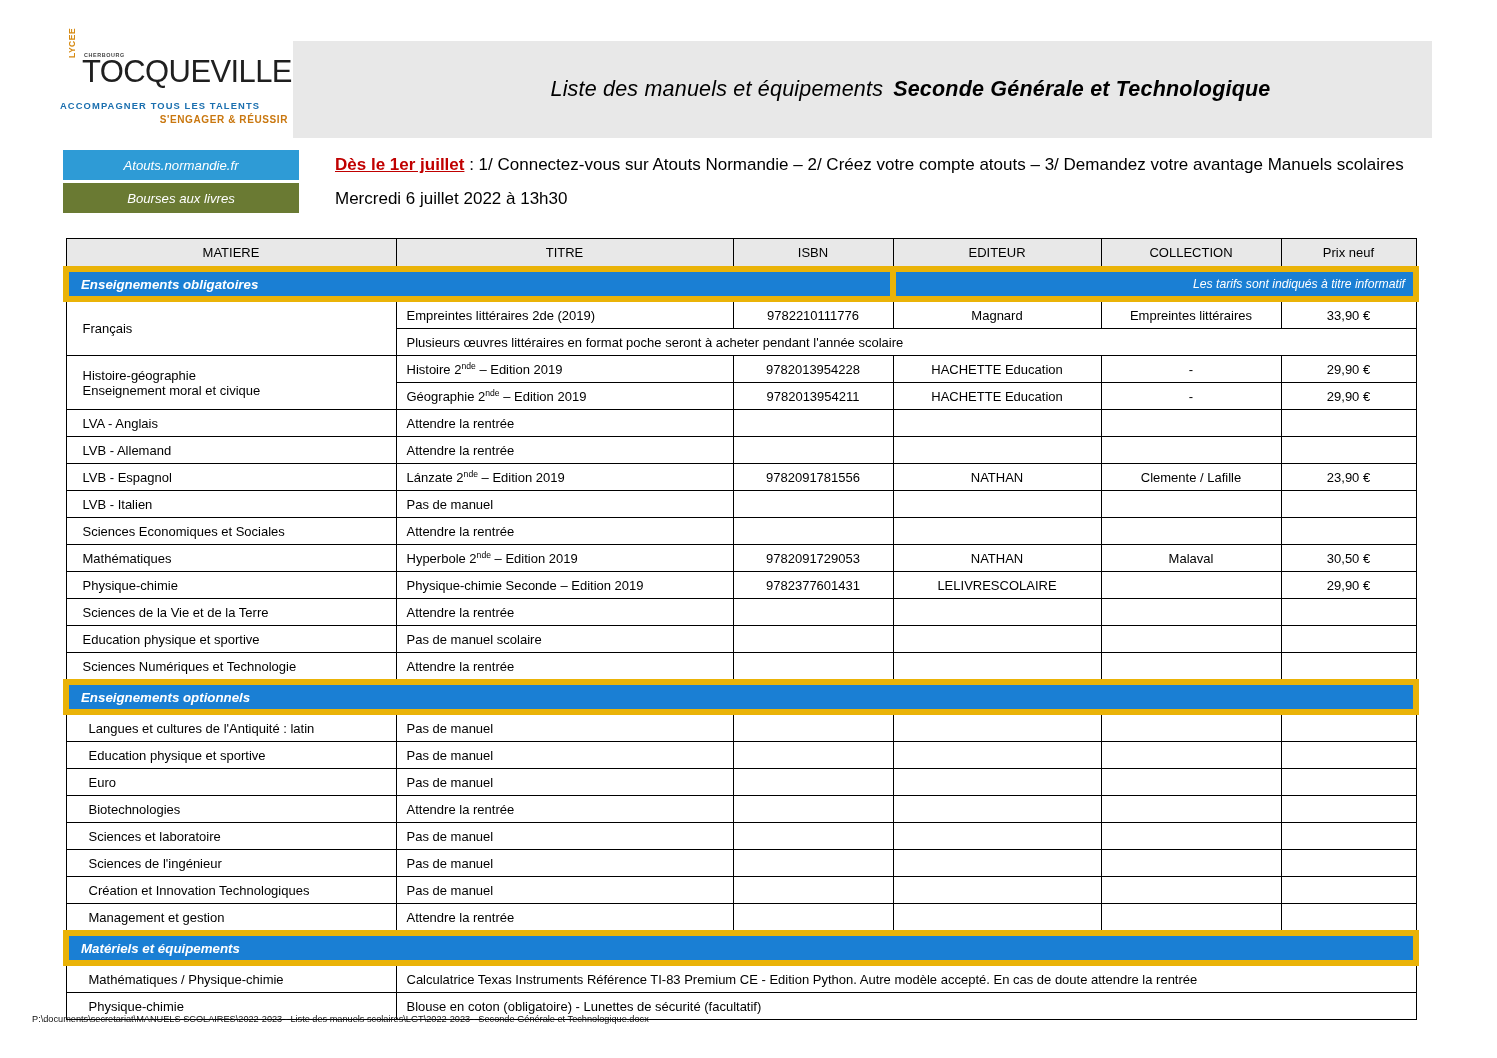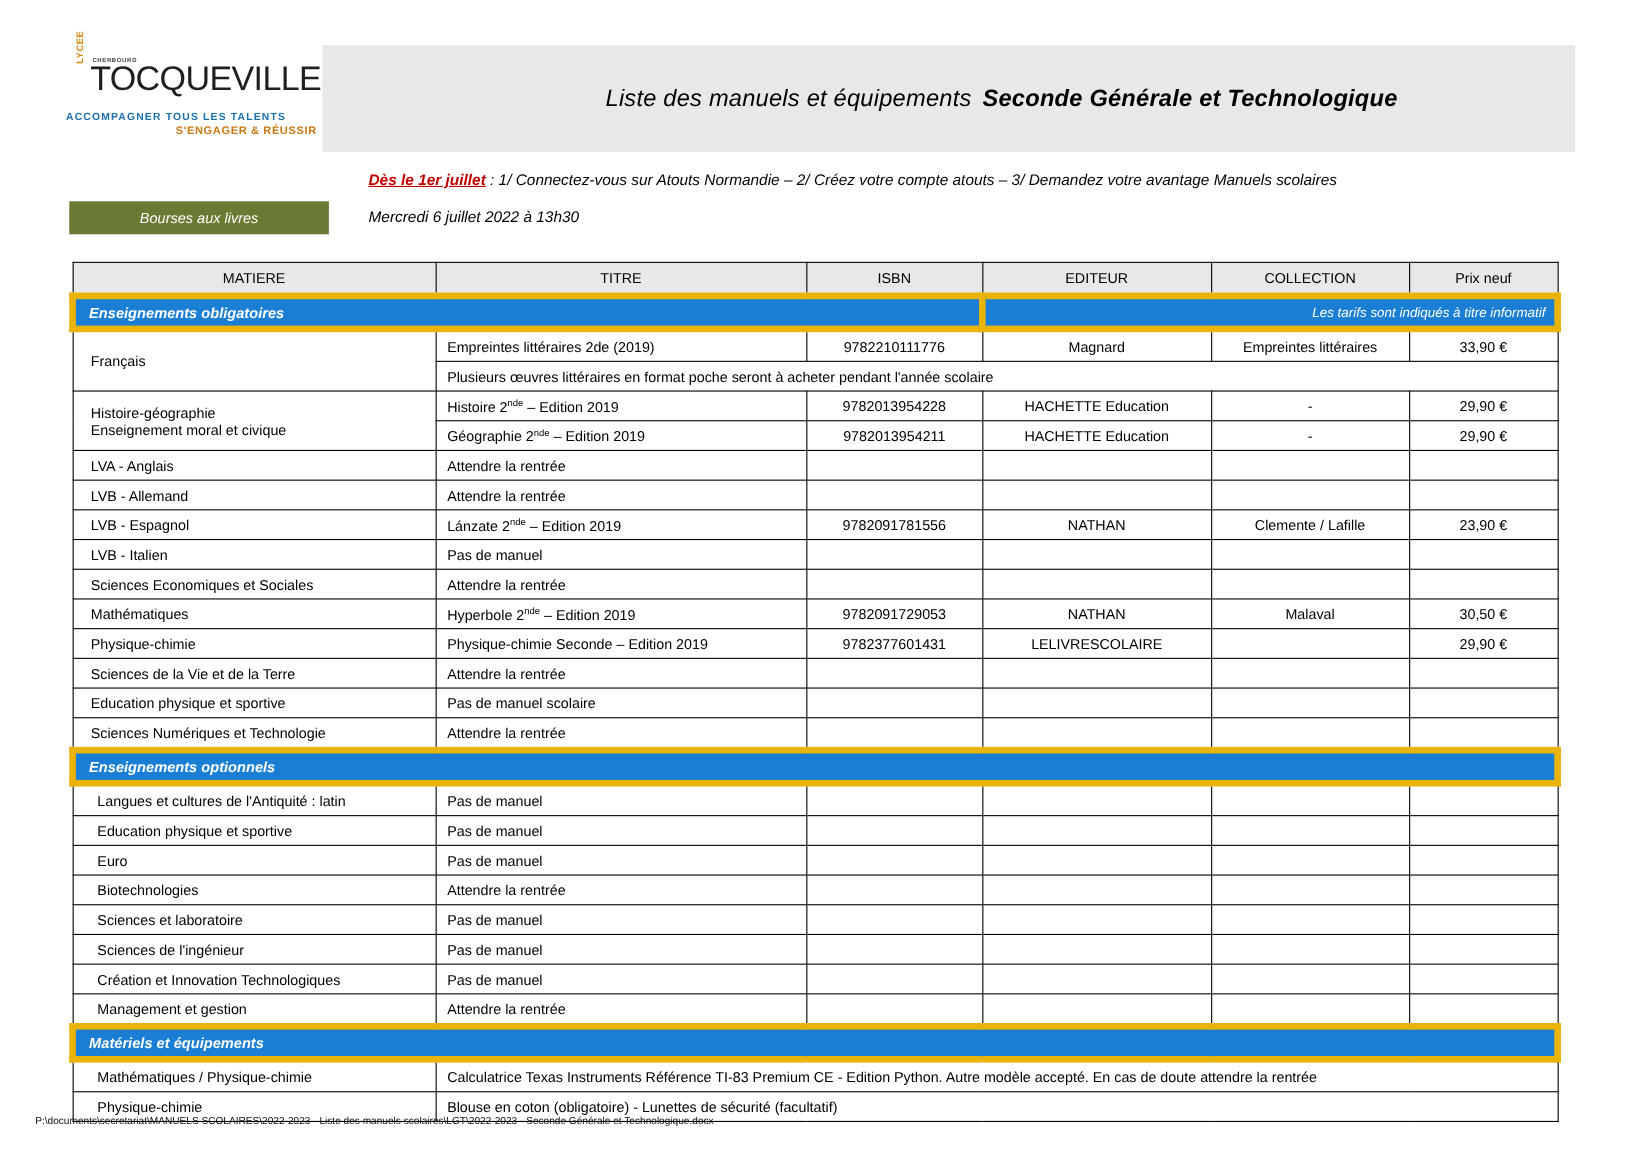--- a/index.html
+++ b/index.html
@@ -141,22 +141,21 @@
     display: flex;
     align-items: center;
     justify-content: center;
   }
   .info-label.blue { top: 0px; background: #2e9bd6; }
   .info-label.olive { top: 33px; background: #6a7a33; }
 
   .info-text {
     position: absolute;
     left: 272px;
-    font-size: 14px;
-    font-style: italic;
+    font-size: 17px;
     white-space: nowrap;
   }
   .info-text.row1 { top: 5px; }
   .info-text.row2 { top: 39px; }
   .red-underline {
     color: #c00000;
     font-weight: bold;
     text-decoration: underline;
   }
 
@@ -242,20 +241,21 @@
       <span class="logo-line3">S'ENGAGER &amp; RÉUSSIR</span>
     </div>
 
     <div class="header-title">
       <span class="t1">Liste des manuels et équipements</span>
       <span class="t2">Seconde Générale et Technologique</span>
     </div>
   </div>
 
   <div class="info">
+    <div class="info-label blue">Atouts.normandie.fr</div>
     <div class="info-label olive">Bourses aux livres</div>
     <div class="info-text row1">
       <span class="red-underline">Dès le 1er juillet</span><span> : 1/ Connectez-vous sur Atouts Normandie  – 2/ Créez votre compte atouts – 3/ Demandez votre avantage Manuels scolaires</span>
     </div>
     <div class="info-text row2">Mercredi 6 juillet 2022 à 13h30</div>
   </div>
 
   <table>
     <colgroup>
       <col class="c-matiere">

